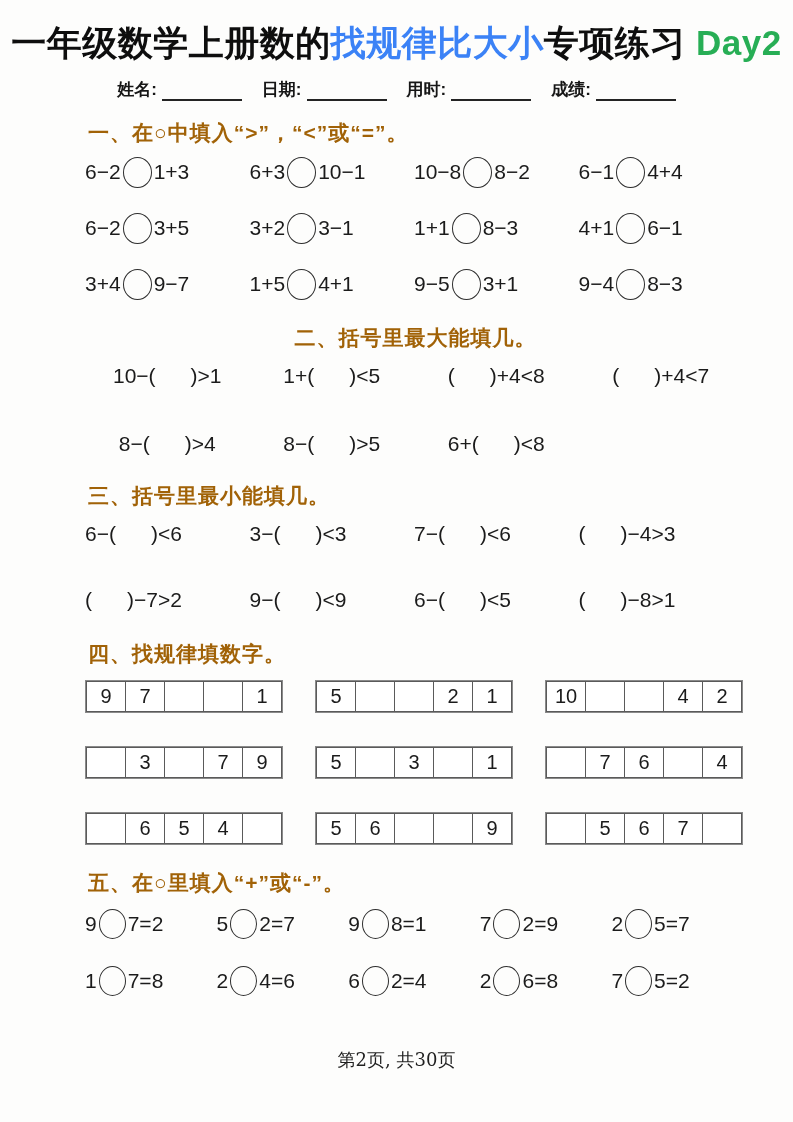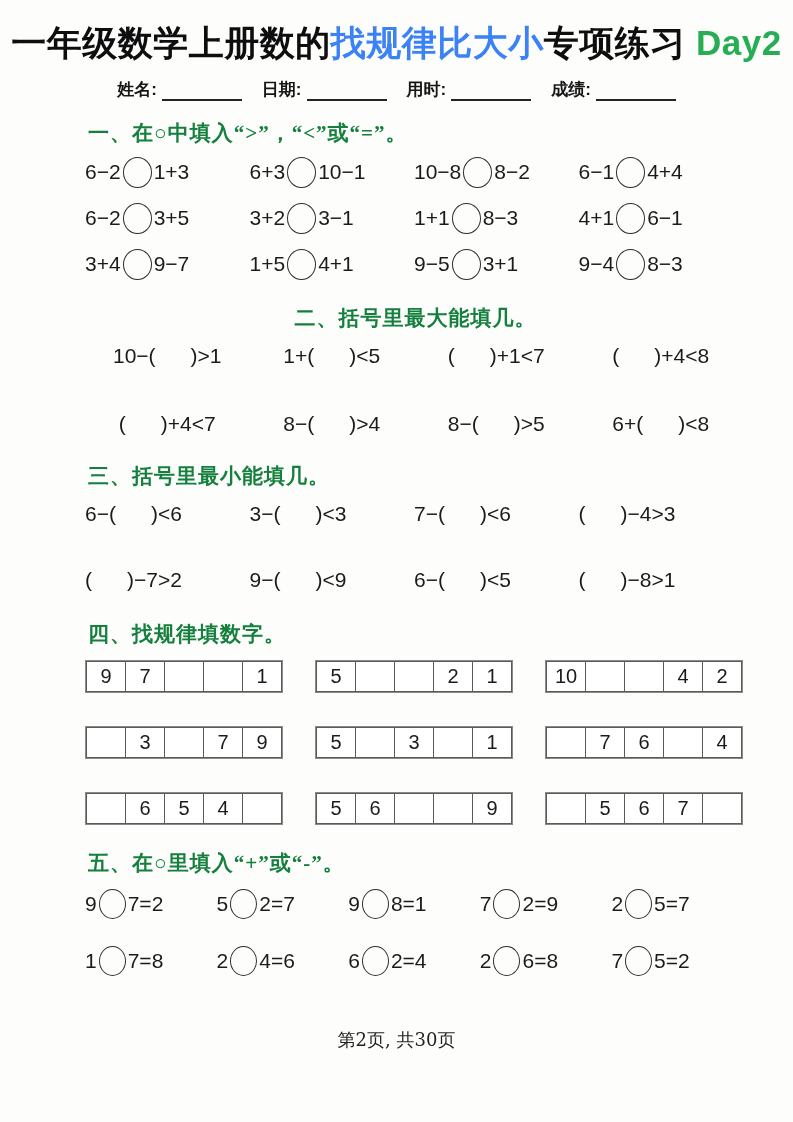--- a/index.html
+++ b/index.html
@@ -20,32 +20,31 @@
   
   .info-line {
     margin-top:15px; display:flex; justify-content:center; align-items:flex-end;
     gap:20px; font-size:17px; font-weight:bold; color:#161616;
   }
   .info-field { display:flex; align-items:flex-end; gap:5px; }
   .blank-line { display:inline-block; width:80px; border-bottom:2px solid #242424; height:18px; }
   
   .section { margin-left:85px; margin-right:50px; }
   .sec-heading {
-    font-size:21px; font-weight:bold; color:#15803d; letter-spacing:1px;
+    font-size:21px; font-weight:bold; color:#a16207; letter-spacing:1px;
     margin:0 0 0 3px;
-    font-family:Liberation Serif, serif;
   }
   .mt-s1 { margin-top:18px; }
   .mt-s2 { margin-top:24px;text-align:center; }
   .mt-s3 { margin-top:26px; }
   .mt-s4 { margin-top:28px; }
   .mt-s5 { margin-top:24px; }
   
   .grid4 { display:grid; grid-template-columns:repeat(4,1fr); }
-  .s1-grid { margin-top:10px; row-gap:15px; font-size:21px; }
+  .s1-grid { margin-top:10px; row-gap:25px; font-size:21px; }
   .cmp-item { display:flex; align-items:center; white-space:nowrap; }
   .answer-circle {
     display:inline-block; width:29px; height:31px; flex:0 0 29px;
     border:1.6px solid #2e2e2e; border-radius:50%; margin:0 2px; background:transparent;
   }
   
   .br-grid { margin-top:12px; font-size:21px; }
   .s2-grid { row-gap:44px; }
   .s3-grid { row-gap:42px; }
   .br-item { white-space:pre; }
@@ -161,21 +160,20 @@
           <span>8−3</span>
         </div>
     </div>
   </div>
 
   <div class="section mt-s2">
     <div class="sec-heading">二、括号里最大能填几。</div>
     <div class="grid4 br-grid s2-grid">
       <div class="br-item">10−(      )&gt;1</div>
       <div class="br-item">1+(      )&lt;5</div>
-      <div class="br-item">(      )+1&lt;7</div>
       <div class="br-item">(      )+4&lt;8</div>
       <div class="br-item">(      )+4&lt;7</div>
       <div class="br-item">8−(      )&gt;4</div>
       <div class="br-item">8−(      )&gt;5</div>
       <div class="br-item">6+(      )&lt;8</div>
     </div>
   </div>
 
   <div class="section mt-s3">
     <div class="sec-heading">三、括号里最小能填几。</div>

